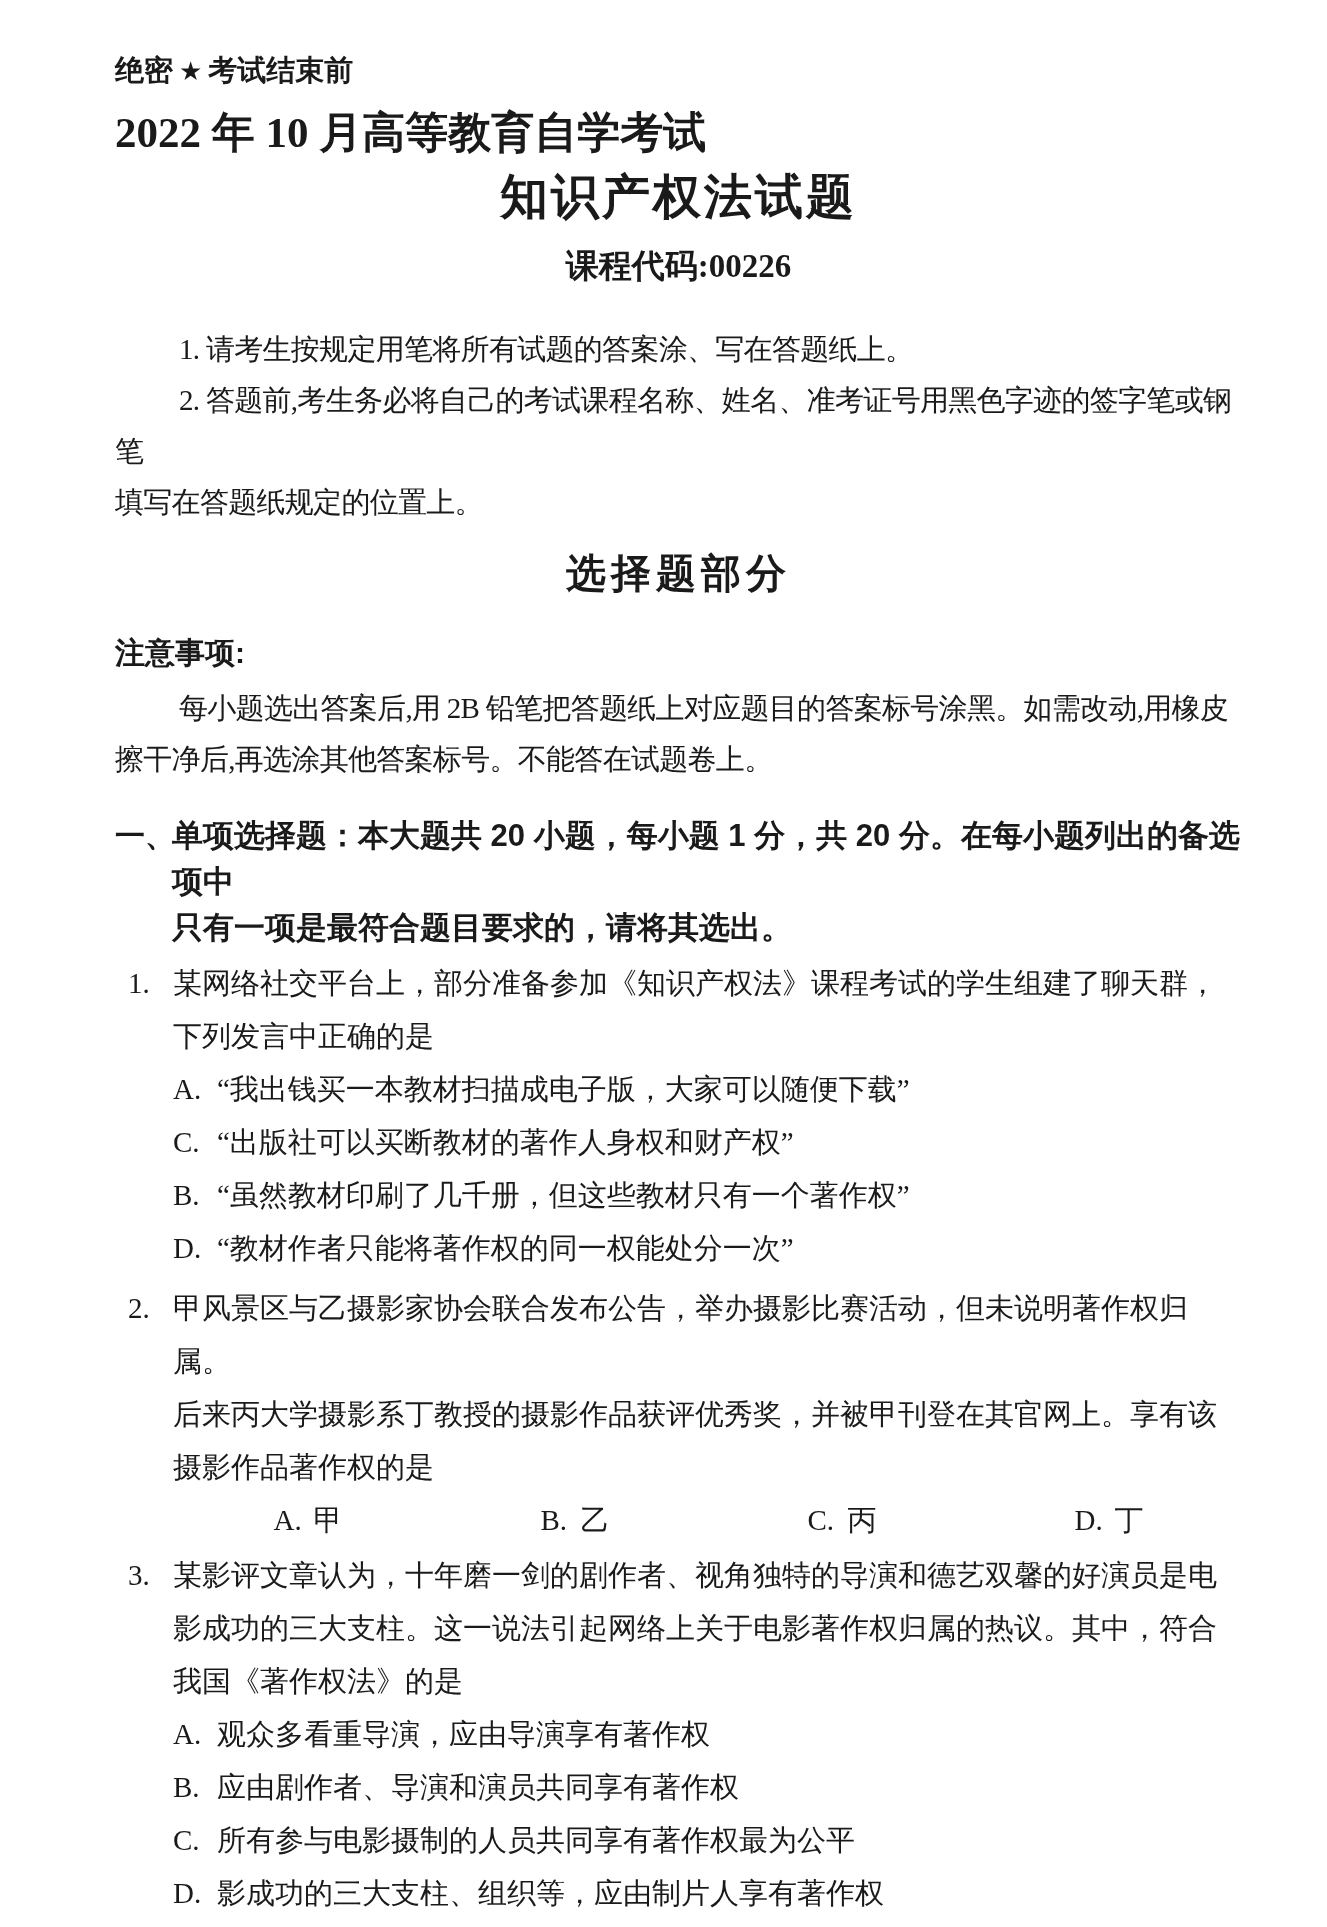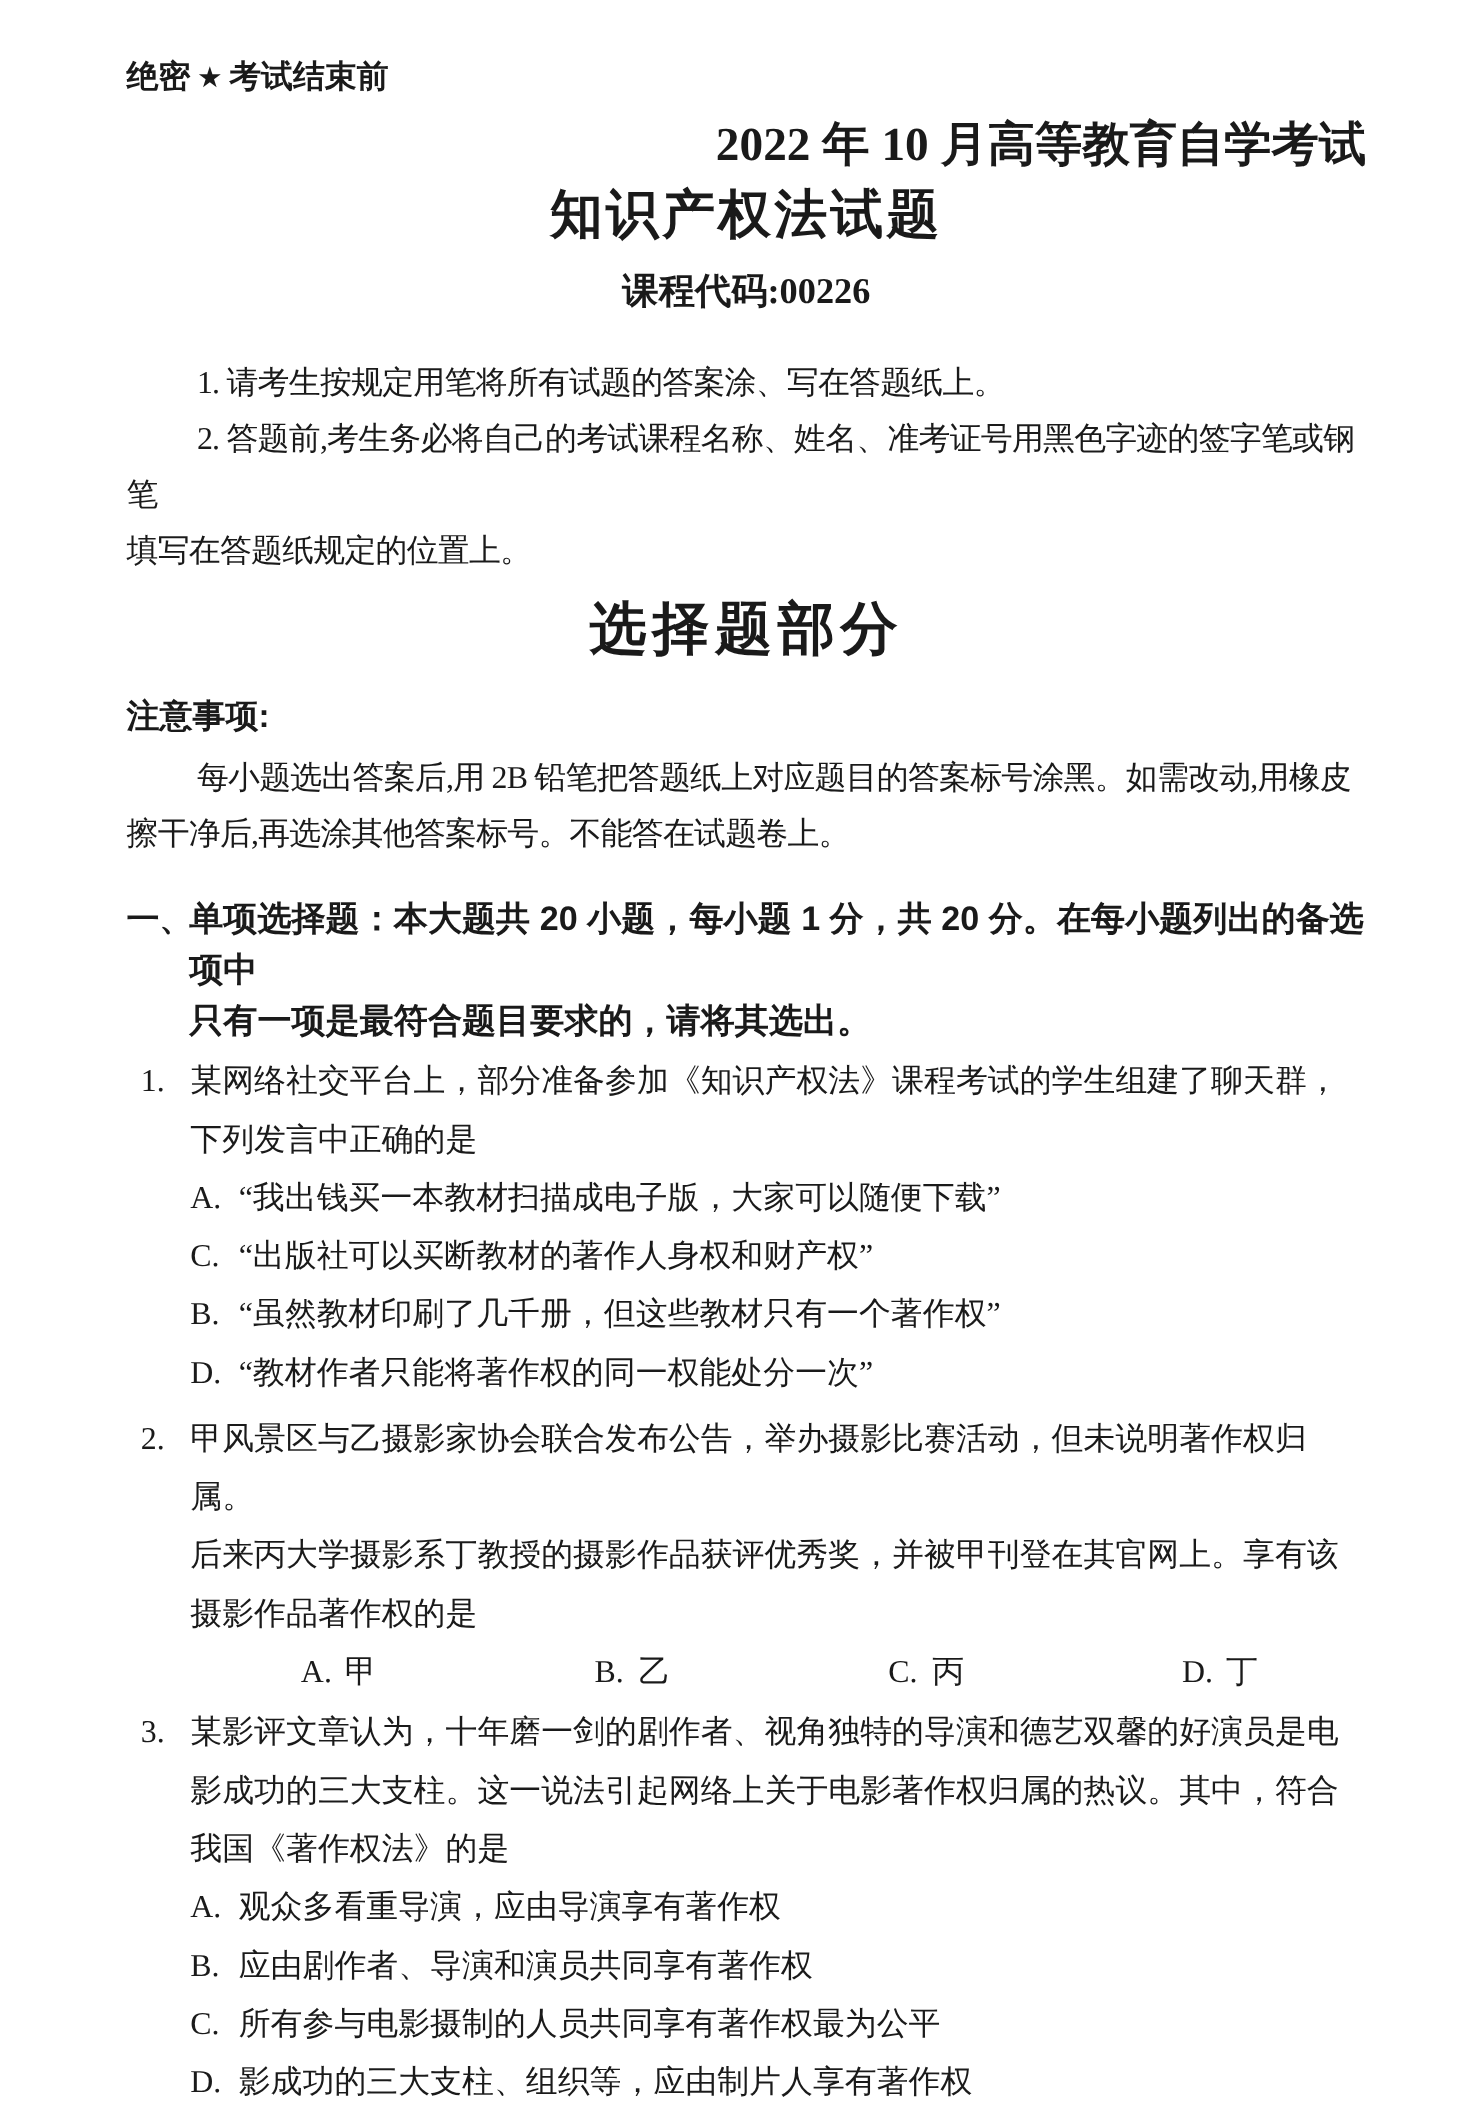--- a/index.html
+++ b/index.html
@@ -17,21 +17,21 @@
   }
 
   .secrecy {
     font-family: "Liberation Sans", "DejaVu Sans", sans-serif;
     font-weight: bold;
     font-size: 29px; line-height: 34px;
   }
   .star { font-size: 26px; padding: 0 6px; }
 
   .title1 {
-    margin: 20px 0 0; text-align: right;
+    margin: 20px 0 0; text-align: left;
     font-size: 43px; line-height: 50px; font-weight: bold;
   }
   .title2 {
     margin: 6px 0 0; text-align: center;
     font-family: "Liberation Sans", "DejaVu Sans", sans-serif;
     font-size: 48px; line-height: 66px; font-weight: bold; letter-spacing: 3px;
   }
   .title3 {
     margin: 14px 0 0; text-align: center;
     font-size: 33px; line-height: 44px; font-weight: bold;
@@ -40,21 +40,21 @@
   .ipara {
     margin: 0; font-size: 29px; line-height: 51px;
     text-indent: 64px; letter-spacing: -0.7px;
     white-space: pre-line;
   }
   .ipara.first { margin-top: 36px; }
 
   .section-title {
     margin: 22px 0 0; text-align: center;
     font-family: "Liberation Sans", "DejaVu Sans", sans-serif;
-    font-weight: bold; font-size: 52px; line-height: 46px; letter-spacing: 5px;
+    font-weight: bold; font-size: 40px; line-height: 46px; letter-spacing: 5px;
   }
 
   .notice-label {
     margin: 39px 0 12px;
     font-family: "Liberation Sans", "DejaVu Sans", sans-serif;
     font-weight: bold; font-size: 30px; line-height: 36px;
   }
   .notice-text {
     margin: 8px 0 0; font-size: 29px; line-height: 51px;
     text-indent: 64px; letter-spacing: -0.7px;

